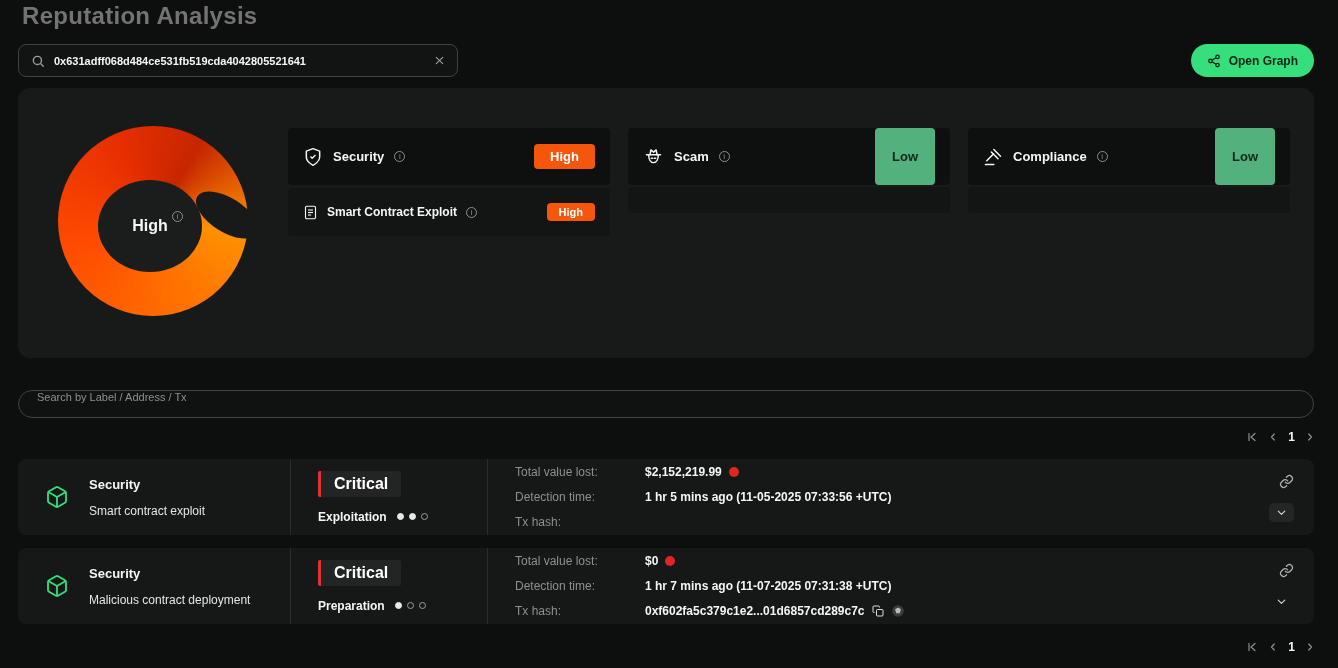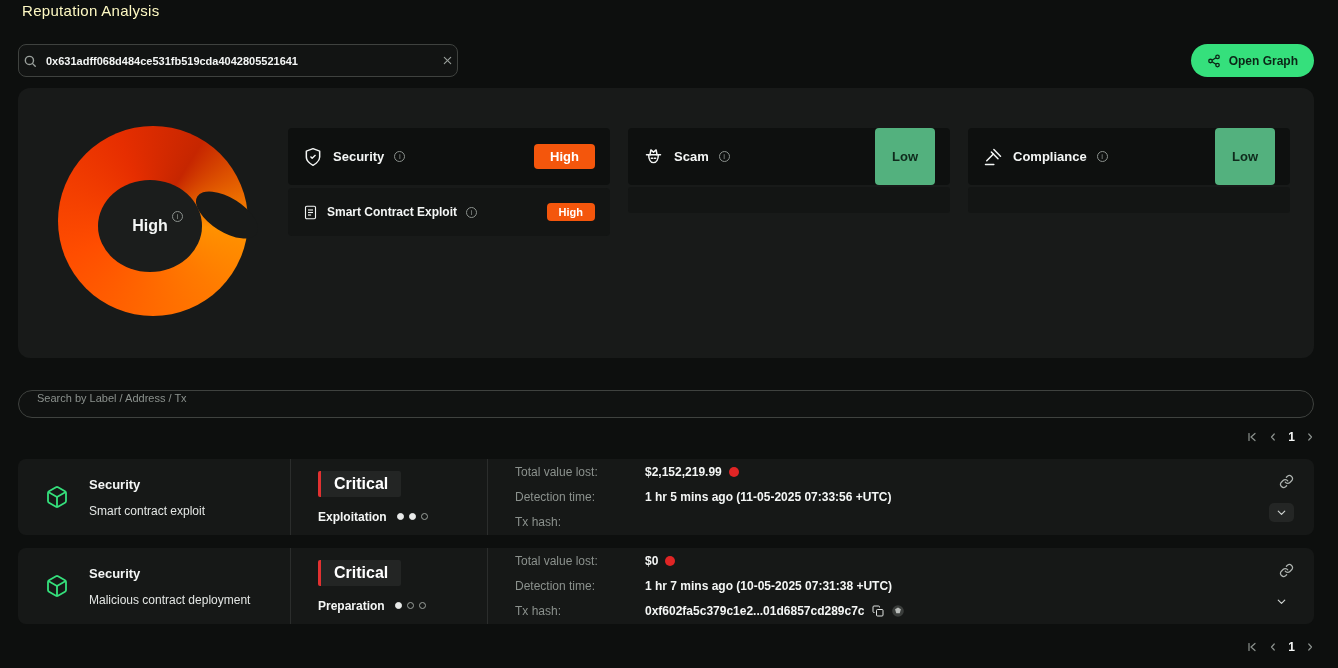--- a/index.html
+++ b/index.html
@@ -9,26 +9,26 @@
     font-family:"Liberation Sans", sans-serif;
     color:#e8eae9;
     position:relative;
     overflow:hidden;
   }
   .icon { display:inline-flex; align-items:center; justify-content:center; flex:0 0 auto; }
 
   
   .page-title {
     position:absolute; left:22px; top:2px;
-    font-size:15px; font-weight:400; letter-spacing:.3px; color:#fef9c3;
+    font-size:24px; font-weight:700; letter-spacing:.3px; color:#737373;
   }
   .addr-search {
     position:absolute; left:18px; top:44px; width:440px; height:33px;
     border:1px solid #3f423f; border-radius:8px; background:#121413;
-    display:flex; align-items:center; gap:9px; padding:0 4px;
+    display:flex; align-items:center; gap:9px; padding:0 12px;
   }
   .addr-search input {
     flex:1; background:transparent; border:none; outline:none;
     color:#f4f6f5; font-weight:700; font-size:11px; font-family:inherit;
   }
   .clear-btn { background:none; border:none; color:#9aa09c; cursor:pointer; display:flex; }
   .open-graph {
     position:absolute; right:24px; top:44px; height:33px;
     background:#35e07c; color:#0b2416; border:none; border-radius:17px;
     display:flex; align-items:center; gap:8px; padding:0 16px;
@@ -79,21 +79,21 @@
   .spacer { flex:1; }
   .badge { border-radius:4px; font-weight:700; text-align:center; }
   .badge.high { background:#f4560c; color:#ffffff; font-size:13px; padding:5px 16px; }
   .badge.high.sm { font-size:11px; padding:3px 12px; }
   .badge.low { background:#53b17e; color:#0f2a1c; font-size:13px; padding:21px 17px; }
 
   
   .filter-search {
     position:absolute; left:18px; top:390px; width:1296px; height:28px;
     border:1px solid #3f423f; border-radius:14px; background:#101211;
-    display:flex; align-items:flex-end; padding:13px 18px;
+    display:flex; align-items:flex-start; padding:0 18px;
   }
   .filter-search input {
     width:100%; background:transparent; border:none; outline:none;
     color:#e8eae9; font-size:11px; font-family:inherit;
   }
   .filter-search input::placeholder { color:#8b918d; }
 
   
   .pagination {
     position:absolute; right:22px; display:flex; align-items:center; gap:9px;
@@ -373,21 +373,21 @@
   <div class="sec-c">
     <div class="kv">
       <span class="k">Total value lost:</span>
       <span class="v">
           <span>$0</span>
           <span class="loss-dot"></span>
         </span>
     </div>
     <div class="kv">
       <span class="k">Detection time:</span>
-      <span class="v">1 hr 7 mins ago (10-05-2025 07:31:38 +UTC)</span>
+      <span class="v">1 hr 7 mins ago (11-07-2025 07:31:38 +UTC)</span>
     </div>
     <div class="kv">
       <span class="k">Tx hash:</span>
       <span class="v">
           <span>0xf602fa5c379c1e2...01d6857cd289c7c</span>
         <button class="hash-icon">
             <span class="icon">
               <svg width="12" height="12" viewBox="0 0 24 24" fill="none" stroke="currentColor" stroke-width="2">
                 <rect x="9" y="9" width="13" height="13" rx="2"></rect>
                 <path d="M5 15H4a2 2 0 0 1-2-2V4a2 2 0 0 1 2-2h9a2 2 0 0 1 2 2v1"></path>

